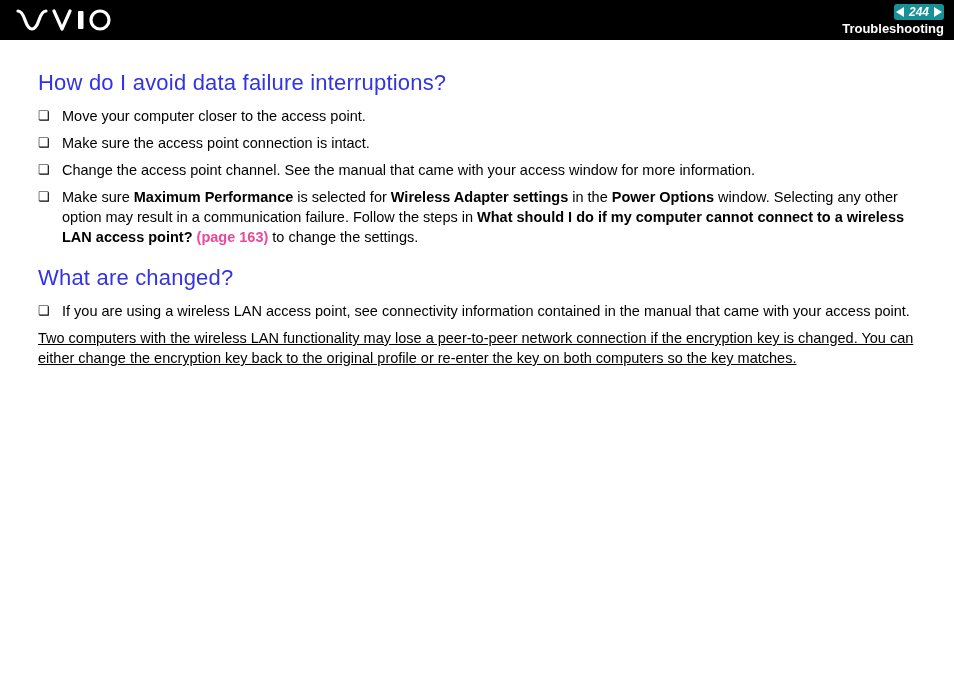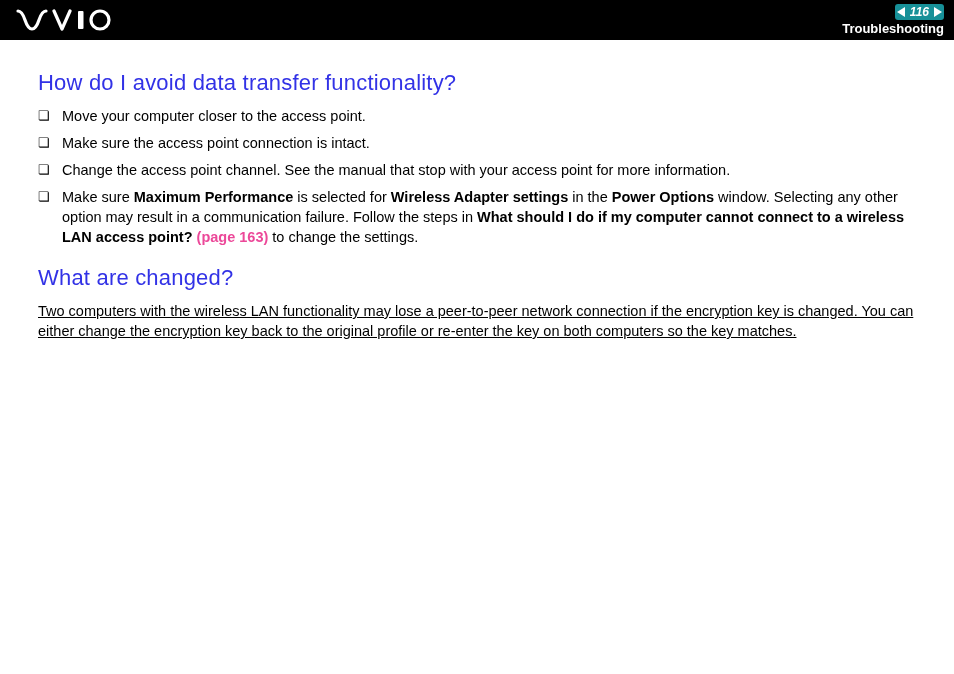--- a/index.html
+++ b/index.html
@@ -31,38 +31,39 @@
     <svg width="100" height="22" viewBox="0 0 100 22">
       <path d="M 2 2 Q 6 2 9 11 Q 12 20 16 20 Q 20 20 23 11 Q 26 2 30 2" stroke="#fff" stroke-width="3.2" fill="none" stroke-linecap="round"></path>
       <path d="M 38 2 L 46 20 L 54 2" stroke="#fff" stroke-width="3.2" fill="none" stroke-linecap="round" stroke-linejoin="round"></path>
       <rect x="62" y="2" width="5.5" height="18" fill="#fff" rx="1"></rect>
       <circle cx="84" cy="11" r="9" stroke="#fff" stroke-width="3.2" fill="none"></circle>
     </svg>
   </div>
   <div class="header-right">
     <div class="page-pill">
       <span class="tri tri-l"></span>
-      <span class="num">116</span>
+      <span class="num">244</span>
       <span class="tri tri-r"></span>
     </div>
     <div class="section">Troubleshooting</div>
   </div>
 </div>
 
 <div class="content">
 
-  <h2>How do I avoid data transfer functionality?</h2>
+  <h2>How do I avoid data failure interruptions?</h2>
   <ul>
     <li>Move your computer closer to the access point.</li>
     <li>Make sure the access point connection is intact.</li>
-    <li>Change the access point channel. See the manual that stop with your access point for more information.</li>
+    <li>Change the access point channel. See the manual that came with your access window for more information.</li>
     <li>
       <span>Make sure </span><b>Maximum Performance</b><span> is selected for </span><b>Wireless Adapter settings</b><span> in the </span><b>Power Options</b><span> window. Selecting any other option may result in a communication failure. Follow the steps in </span><b>What should I do if my computer cannot connect to a wireless LAN access point? </b><span class="link">(page 163)</span><span> to change the settings.</span>
     </li>
   </ul>
 
   <h2 class="h-sub">What are changed?</h2>
   <ul>
+    <li>If you are using a wireless LAN access point, see connectivity information contained in the manual that came with your access point.</li>
   </ul>
 
   <p class="para">Two computers with the wireless LAN functionality may lose a peer-to-peer network connection if the encryption key is changed. You can either change the encryption key back to the original profile or re-enter the key on both computers so the key matches.</p>
 
 </div>
 
 </body></html>

